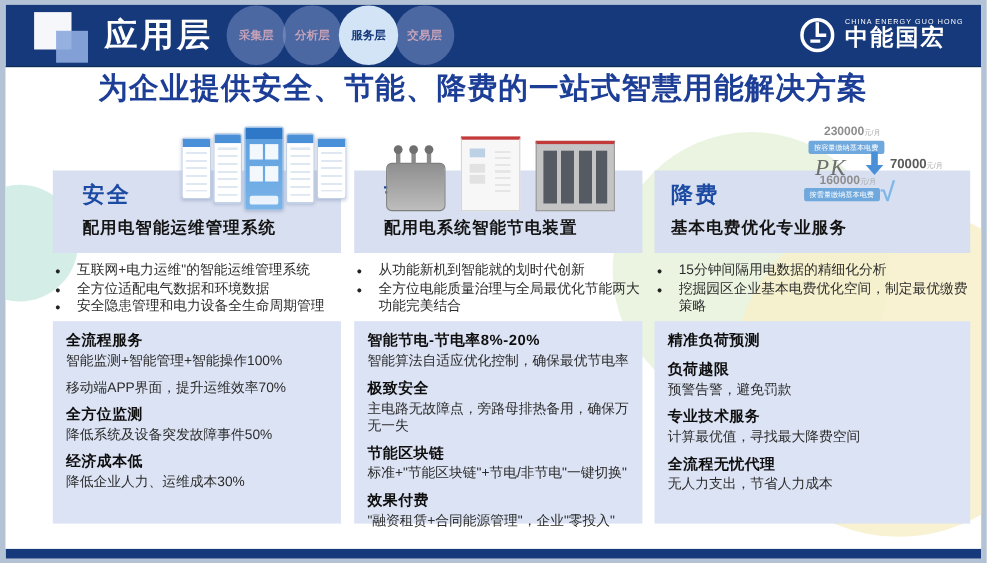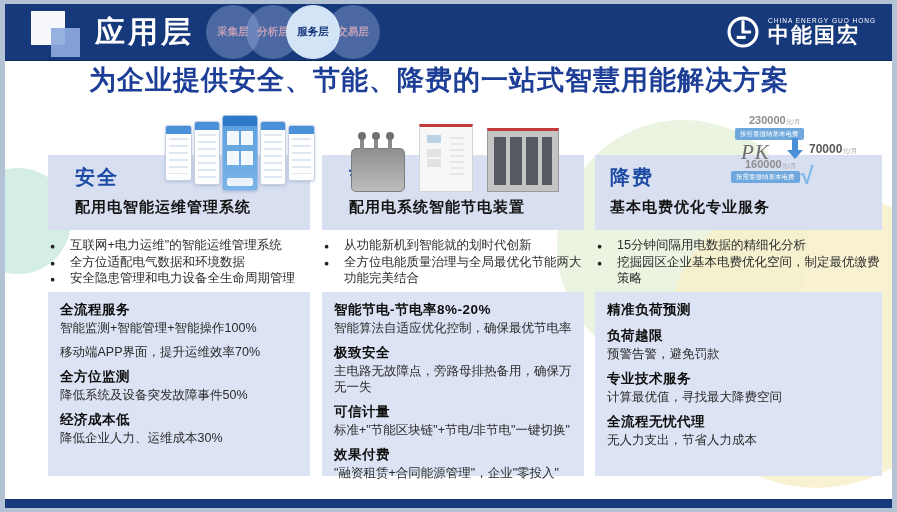--- a/index.html
+++ b/index.html
@@ -6,21 +6,21 @@
   body{width:897px;height:512px;font-family:"Liberation Sans","DejaVu Sans",sans-serif;}
   .frame{position:relative;width:897px;height:512px;background:#b3c2d5;overflow:hidden;}
   .slide{position:absolute;left:5px;top:4px;right:5px;bottom:4px;background:#ffffff;overflow:hidden;}
 
   
   .topbar{position:absolute;left:0;top:0;right:0;height:56px;background:#16397c;border-bottom:1px solid #0d2a55;display:flex;align-items:center;}
   .sqlogo{position:relative;width:62px;height:56px;flex:0 0 auto;margin-left:22px;}
   .sq1{position:absolute;left:4px;top:7px;width:34px;height:34px;background:#f5f7fa;}
   .sq2{position:absolute;left:24px;top:24px;width:29px;height:29px;background:#8da9dd;opacity:.92;}
   .page-title{color:#ffffff;font-size:30px;font-weight:bold;letter-spacing:3px;margin-left:6px;white-space:nowrap;}
-  .layers{display:flex;align-items:center;margin-left:12px;}
+  .layers{display:flex;align-items:center;margin-left:12px;gap:11px;}
   .layer{width:54px;height:54px;border-radius:50%;display:flex;align-items:center;justify-content:center;font-size:10.5px;font-weight:bold;margin-left:-14px;background:rgba(150,170,215,0.42);color:rgba(219,171,188,0.85);}
   .layer:first-child{margin-left:0;}
   .layer.active{background:#d2e4f5;color:#16397c;z-index:2;}
   .brand{margin-left:auto;margin-right:16px;display:flex;align-items:center;gap:7px;}
   .brand svg{display:block;}
   .brand-en{color:#ffffff;font-size:6.5px;letter-spacing:1px;white-space:nowrap;}
   .brand-zh{color:#ffffff;font-size:21px;font-weight:bold;letter-spacing:2px;line-height:1.05;white-space:nowrap;}
 
   
   .main-title{position:absolute;left:84px;top:58px;font-size:27px;font-weight:bold;color:#1c3e96;letter-spacing:1px;}
@@ -185,21 +185,21 @@
     <div class="fbox f2">
       <div class="feat">
         <div class="ft">智能节电-节电率8%-20%</div>
         <div class="fd">智能算法自适应优化控制，确保最优节电率</div>
       </div>
       <div class="feat">
         <div class="ft">极致安全</div>
         <div class="fd">主电路无故障点，旁路母排热备用，确保万无一失</div>
       </div>
       <div class="feat">
-        <div class="ft">可信计量</div>
+        <div class="ft">节能区块链</div>
         <div class="fd">标准+"节能区块链"+节电/非节电"一键切换"</div>
       </div>
       <div class="feat">
         <div class="ft">效果付费</div>
         <div class="fd">"融资租赁+合同能源管理"，企业"零投入"</div>
       </div>
     </div>
 
     <div class="hbox c3">
       <div class="ctitle">降费</div>

